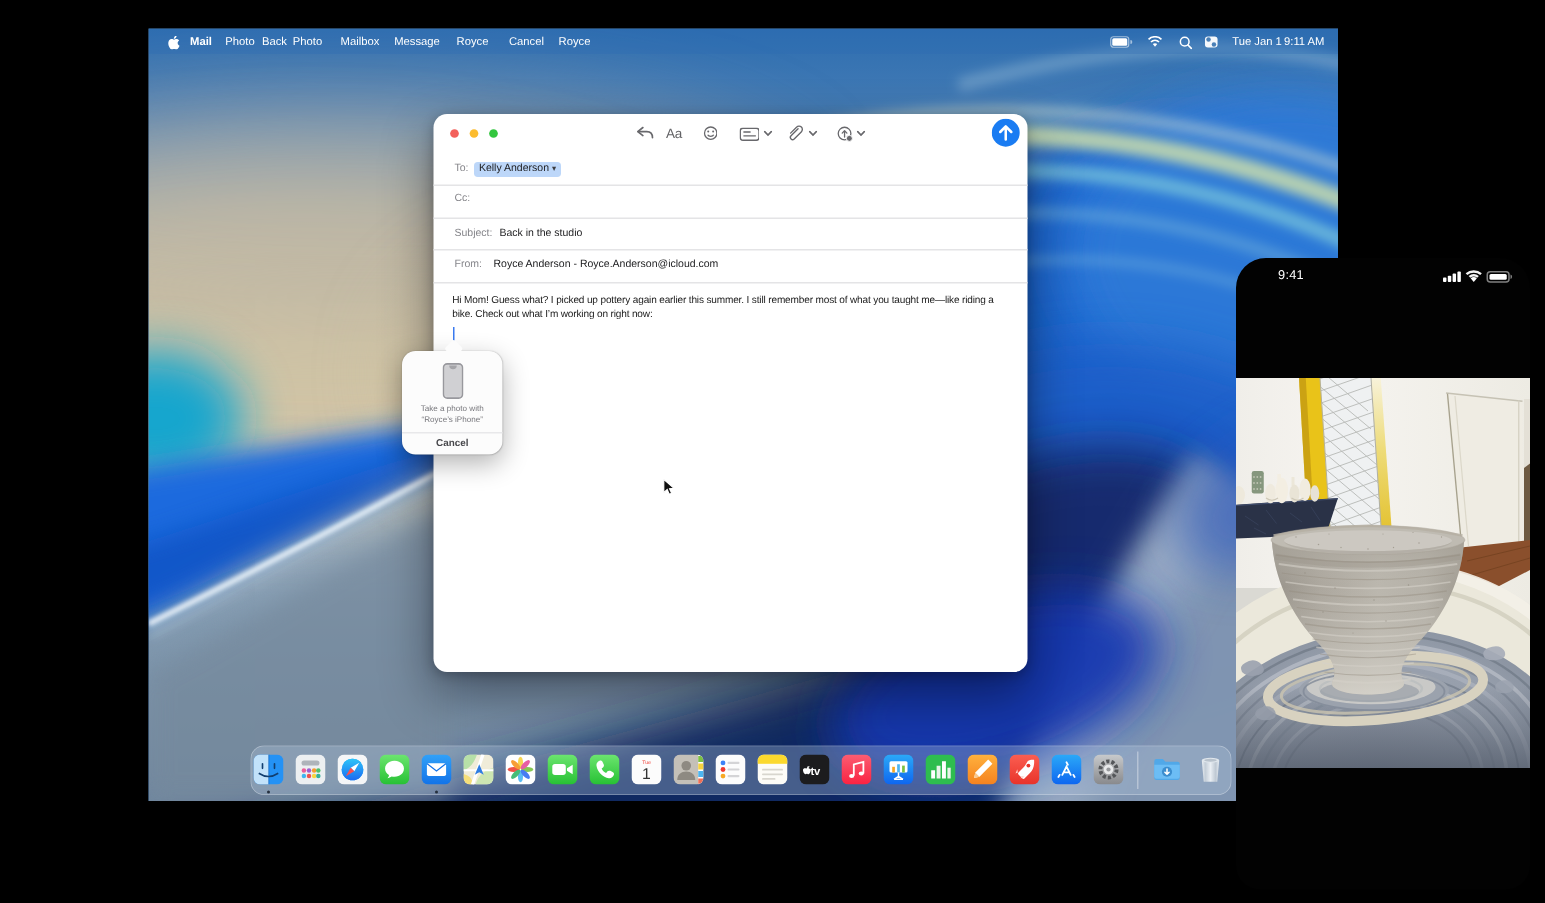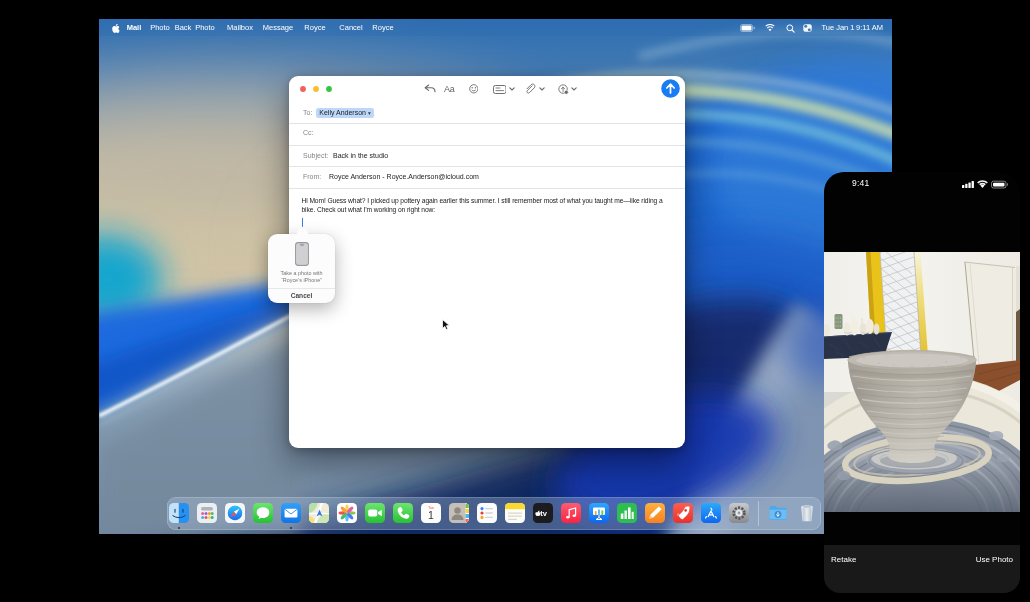--- a/index.html
+++ b/index.html
@@ -582,17 +582,13 @@
         <circle cx="118" cy="103" r="0.4"></circle>
         <circle cx="46" cy="130" r="0.5"></circle>
         <circle cx="66" cy="140" r="0.5"></circle>
         <circle cx="92" cy="148" r="0.5"></circle>
         <circle cx="115" cy="138" r="0.5"></circle>
         <circle cx="58" cy="156" r="0.45"></circle>
         <circle cx="100" cy="162" r="0.45"></circle>
         <circle cx="78" cy="170" r="0.4"></circle>
       </g>
 </svg>
-<div class="abs" style="left:0;top:373px;width:196px;height:48px;background:#191919">
-<span class="abs" style="left:7px;top:10px;font-size:8px;color:#fff">Retake</span>
-<span class="abs" style="right:7px;top:10px;font-size:8px;color:#fff">Use Photo</span>
-</div>
 </div>
 
 </body></html>

